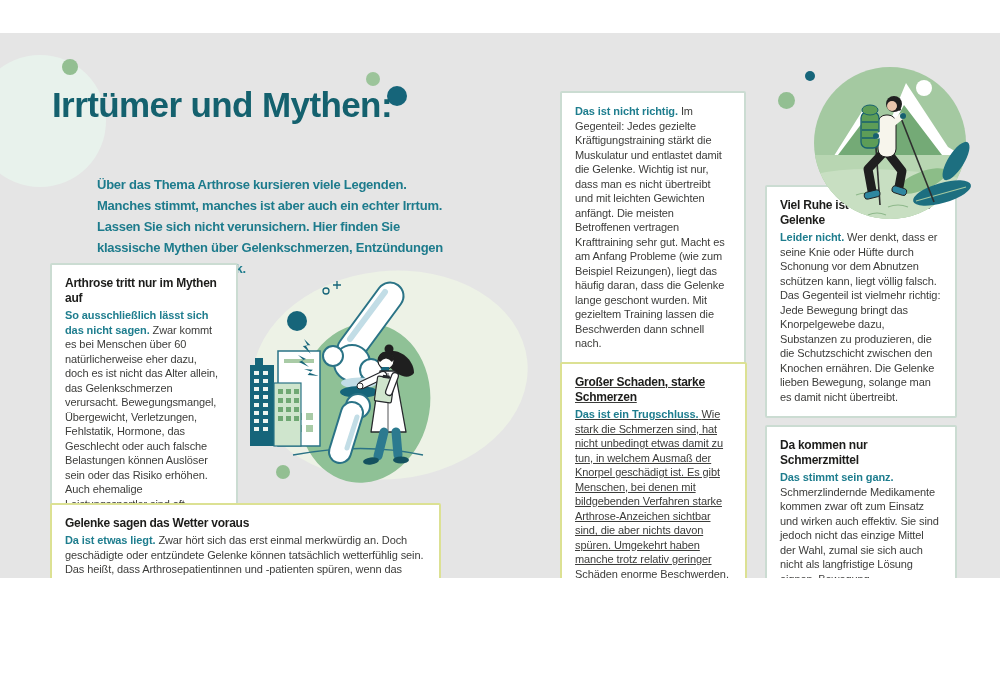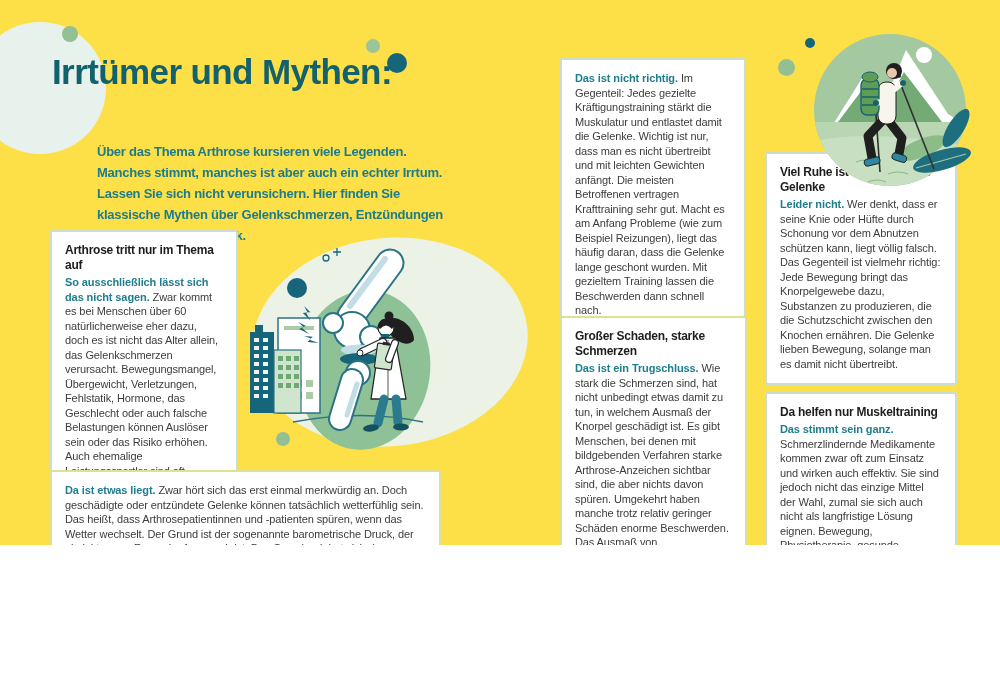--- a/index.html
+++ b/index.html
@@ -1,38 +1,38 @@
 <!DOCTYPE html>
 <html lang="de"><head>
 <meta charset="utf-8">
 <style>
   * { margin:0; padding:0; box-sizing:border-box; }
   html,body { width:1000px; height:677px; }
   body { font-family:"Liberation Sans","DejaVu Sans",sans-serif; background:#ffffff; }
-  .spread { position:relative; width:1000px; height:545px; background:#fde047; overflow:hidden; }
+  .spread { position:relative; width:1000px; height:545px; background:#e5e5e5; overflow:hidden;margin-top:33px; }
 
   .circle { position:absolute; border-radius:50%; }
 
   .title-block { position:absolute; left:52px; top:52px; color:#14616e; font-weight:bold; z-index:2; }
   .title-line1 { display:block; font-size:35px; line-height:1.12; letter-spacing:-0.6px; }
   .title-line2 { display:block; font-size:27px; line-height:1.1; letter-spacing:-0.4px; }
   .intro { position:absolute; left:97px; top:141px; width:356px; font-size:13px; font-weight:bold;
            color:#1d7b8c; line-height:1.62; letter-spacing:-0.25px; z-index:2; }
 
   .mythbox { position:absolute; background:#ffffff; border:2px solid #cbdcd2; border-radius:2px;
              padding:11px 13px 12px 13px; font-size:11px; line-height:14.5px; color:#3c3c3a;
              letter-spacing:-0.1px; z-index:2; hyphens:auto; }
   .mythbox.yellow { border-color:#dce193; }
   .mythbox h3 { font-size:12px; line-height:15px; color:#1d1d1b; letter-spacing:-0.25px; margin-bottom:2px; }
   .verdict { color:#1e7d8e; font-weight:bold; }
 
   .box-age     { left:50px;  top:230px; width:188px; }
   .box-weather { left:50px;  top:470px; width:391px; }
   .box-muscle  { left:560px; top:58px;  width:186px; }
-  .box-damage  { left:560px; top:316px; width:187px; }
+  .box-damage  { left:560px; top:329px; width:187px;text-decoration:underline; }
   .box-rest    { left:765px; top:152px; width:192px; }
   .box-pain    { left:765px; top:392px; width:192px; }
 
   .illo { position:absolute; }
   .illo-knee  { left:238px; top:230px; z-index:1; }
   .illo-hiker { left:804px; top:22px;  z-index:3; }
 
   .footer-left, .footer-right { position:absolute; top:622px; font-size:12.5px; color:#50635d;
                                 letter-spacing:-0.1px; display:flex; gap:27px; z-index:2; }
   .footer-left  { left:50px; }
@@ -51,26 +51,27 @@
   <div class="circle" style="left:778px; top:59px; width:17px; height:17px; background:#93bf92; z-index:2;"></div>
   <div class="circle" style="left:642px; top:590px; width:11px; height:11px; background:#93bf92; z-index:1;"></div>
   <div class="circle" style="left:670px; top:587px; width:20px; height:20px; background:#16657a; z-index:1;"></div>
 
   <h1 class="title-block">
     <span class="title-line1">Irrtümer und Mythen:</span>
   </h1>
   <p class="intro">Über das Thema Arthrose kursieren viele Legenden. Manches stimmt, manches ist aber auch ein echter Irrtum. Lassen Sie sich nicht verunsichern. Hier finden Sie klassische Mythen über Gelenkschmerzen, Entzündungen und Therapien im Check.</p>
 
   <section class="mythbox box-age">
-    <h3>Arthrose tritt nur im Thema auf</h3>
+    <h3>Arthrose tritt nur im Mythen auf</h3>
     <p><span class="verdict">So ausschließlich lässt sich das nicht sagen.</span>
     <span>Zwar kommt es bei Menschen über 60 natürlicherweise eher dazu, doch es ist nicht das Alter allein, das Gelenkschmerzen verursacht. Bewegungsmangel, Übergewicht, Verletzungen, Fehlstatik, Hormone, das Geschlecht oder auch falsche Belastungen können Auslöser sein oder das Risiko erhöhen. Auch ehemalige Leistungssportler sind oft betroffen.</span></p>
   </section>
 
   <section class="mythbox yellow box-weather">
+    <h3>Gelenke sagen das Wetter voraus</h3>
     <p><span class="verdict">Da ist etwas liegt.</span>
     <span>Zwar hört sich das erst einmal merkwürdig an. Doch geschädigte oder entzündete Gelenke können tatsächlich wetterfühlig sein. Das heißt, dass Arthrosepatientinnen und -patienten spüren, wenn das Wetter wechselt. Der Grund ist der sogenannte barometrische Druck, der absinkt, wenn Regen im Anmarsch ist. Das Gewebe dehnt sich dann aus und drückt aufs Gelenk. Sensible Nerven nehmen die Veränderung wahr.</span></p>
   </section>
 
   <section class="mythbox box-muscle">
     <p><span class="verdict">Das ist nicht richtig.</span>
     <span>Im Gegenteil: Jedes gezielte Kräftigungstraining stärkt die Muskulatur und entlastet damit die Gelenke. Wichtig ist nur, dass man es nicht übertreibt und mit leichten Gewichten anfängt. Die meisten Betroffenen vertragen Krafttraining sehr gut. Macht es am Anfang Probleme (wie zum Beispiel Reizungen), liegt das häufig daran, dass die Gelenke lange geschont wurden. Mit gezieltem Training lassen die Beschwerden dann schnell nach.</span></p>
   </section>
 
   <section class="mythbox yellow box-damage">
@@ -79,21 +80,21 @@
     <span>Wie stark die Schmerzen sind, hat nicht unbedingt etwas damit zu tun, in welchem Ausmaß der Knorpel geschädigt ist. Es gibt Menschen, bei denen mit bildgebenden Verfahren starke Arthrose-Anzeichen sichtbar sind, die aber nichts davon spüren. Umgekehrt haben manche trotz relativ geringer Schäden enorme Beschwerden. Das Ausmaß von Gelenkschäden korreliert also nicht immer mit der Schmerzintensität.</span></p>
   </section>
 
   <section class="mythbox box-rest">
     <h3>Viel Ruhe ist Balsam für die Gelenke</h3>
     <p><span class="verdict">Leider nicht.</span>
     <span>Wer denkt, dass er seine Knie oder Hüfte durch Schonung vor dem Abnutzen schützen kann, liegt völlig falsch. Das Gegenteil ist vielmehr richtig: Jede Bewegung bringt das Knorpelgewebe dazu, Substanzen zu produzieren, die die Schutzschicht zwischen den Knochen ernähren. Die Gelenke lieben Bewegung, solange man es damit nicht übertreibt.</span></p>
   </section>
 
   <section class="mythbox box-pain">
-    <h3>Da helfen nur Muskeltraining</h3>
+    <h3>Da kommen nur Schmerzmittel</h3>
     <p><span class="verdict">Das stimmt sein ganz.</span>
     <span>Schmerzlindernde Medikamente kommen zwar oft zum Einsatz und wirken auch effektiv. Sie sind jedoch nicht das einzige Mittel der Wahl, zumal sie sich auch nicht als langfristige Lösung eignen. Bewegung, Physiotherapie, gesunde Ernährung und eine starke Muskulatur helfen nicht nur bei akuten Beschwerden, sondern auch langfristig.</span></p>
   </section>
 
   <svg class="illo illo-knee" width="300" height="235" viewBox="0 0 300 235" aria-hidden="true">
 
     <ellipse cx="152" cy="112" rx="138" ry="104" fill="#edf2e6" transform="rotate(-6 152 112)"></ellipse>
     <ellipse cx="126" cy="140" rx="66" ry="80" fill="#8fc196" transform="rotate(9 126 140)"></ellipse>
     <circle cx="59" cy="58" r="10" fill="#16657a"></circle>
     <circle cx="45" cy="209" r="7" fill="#93bf92"></circle>

